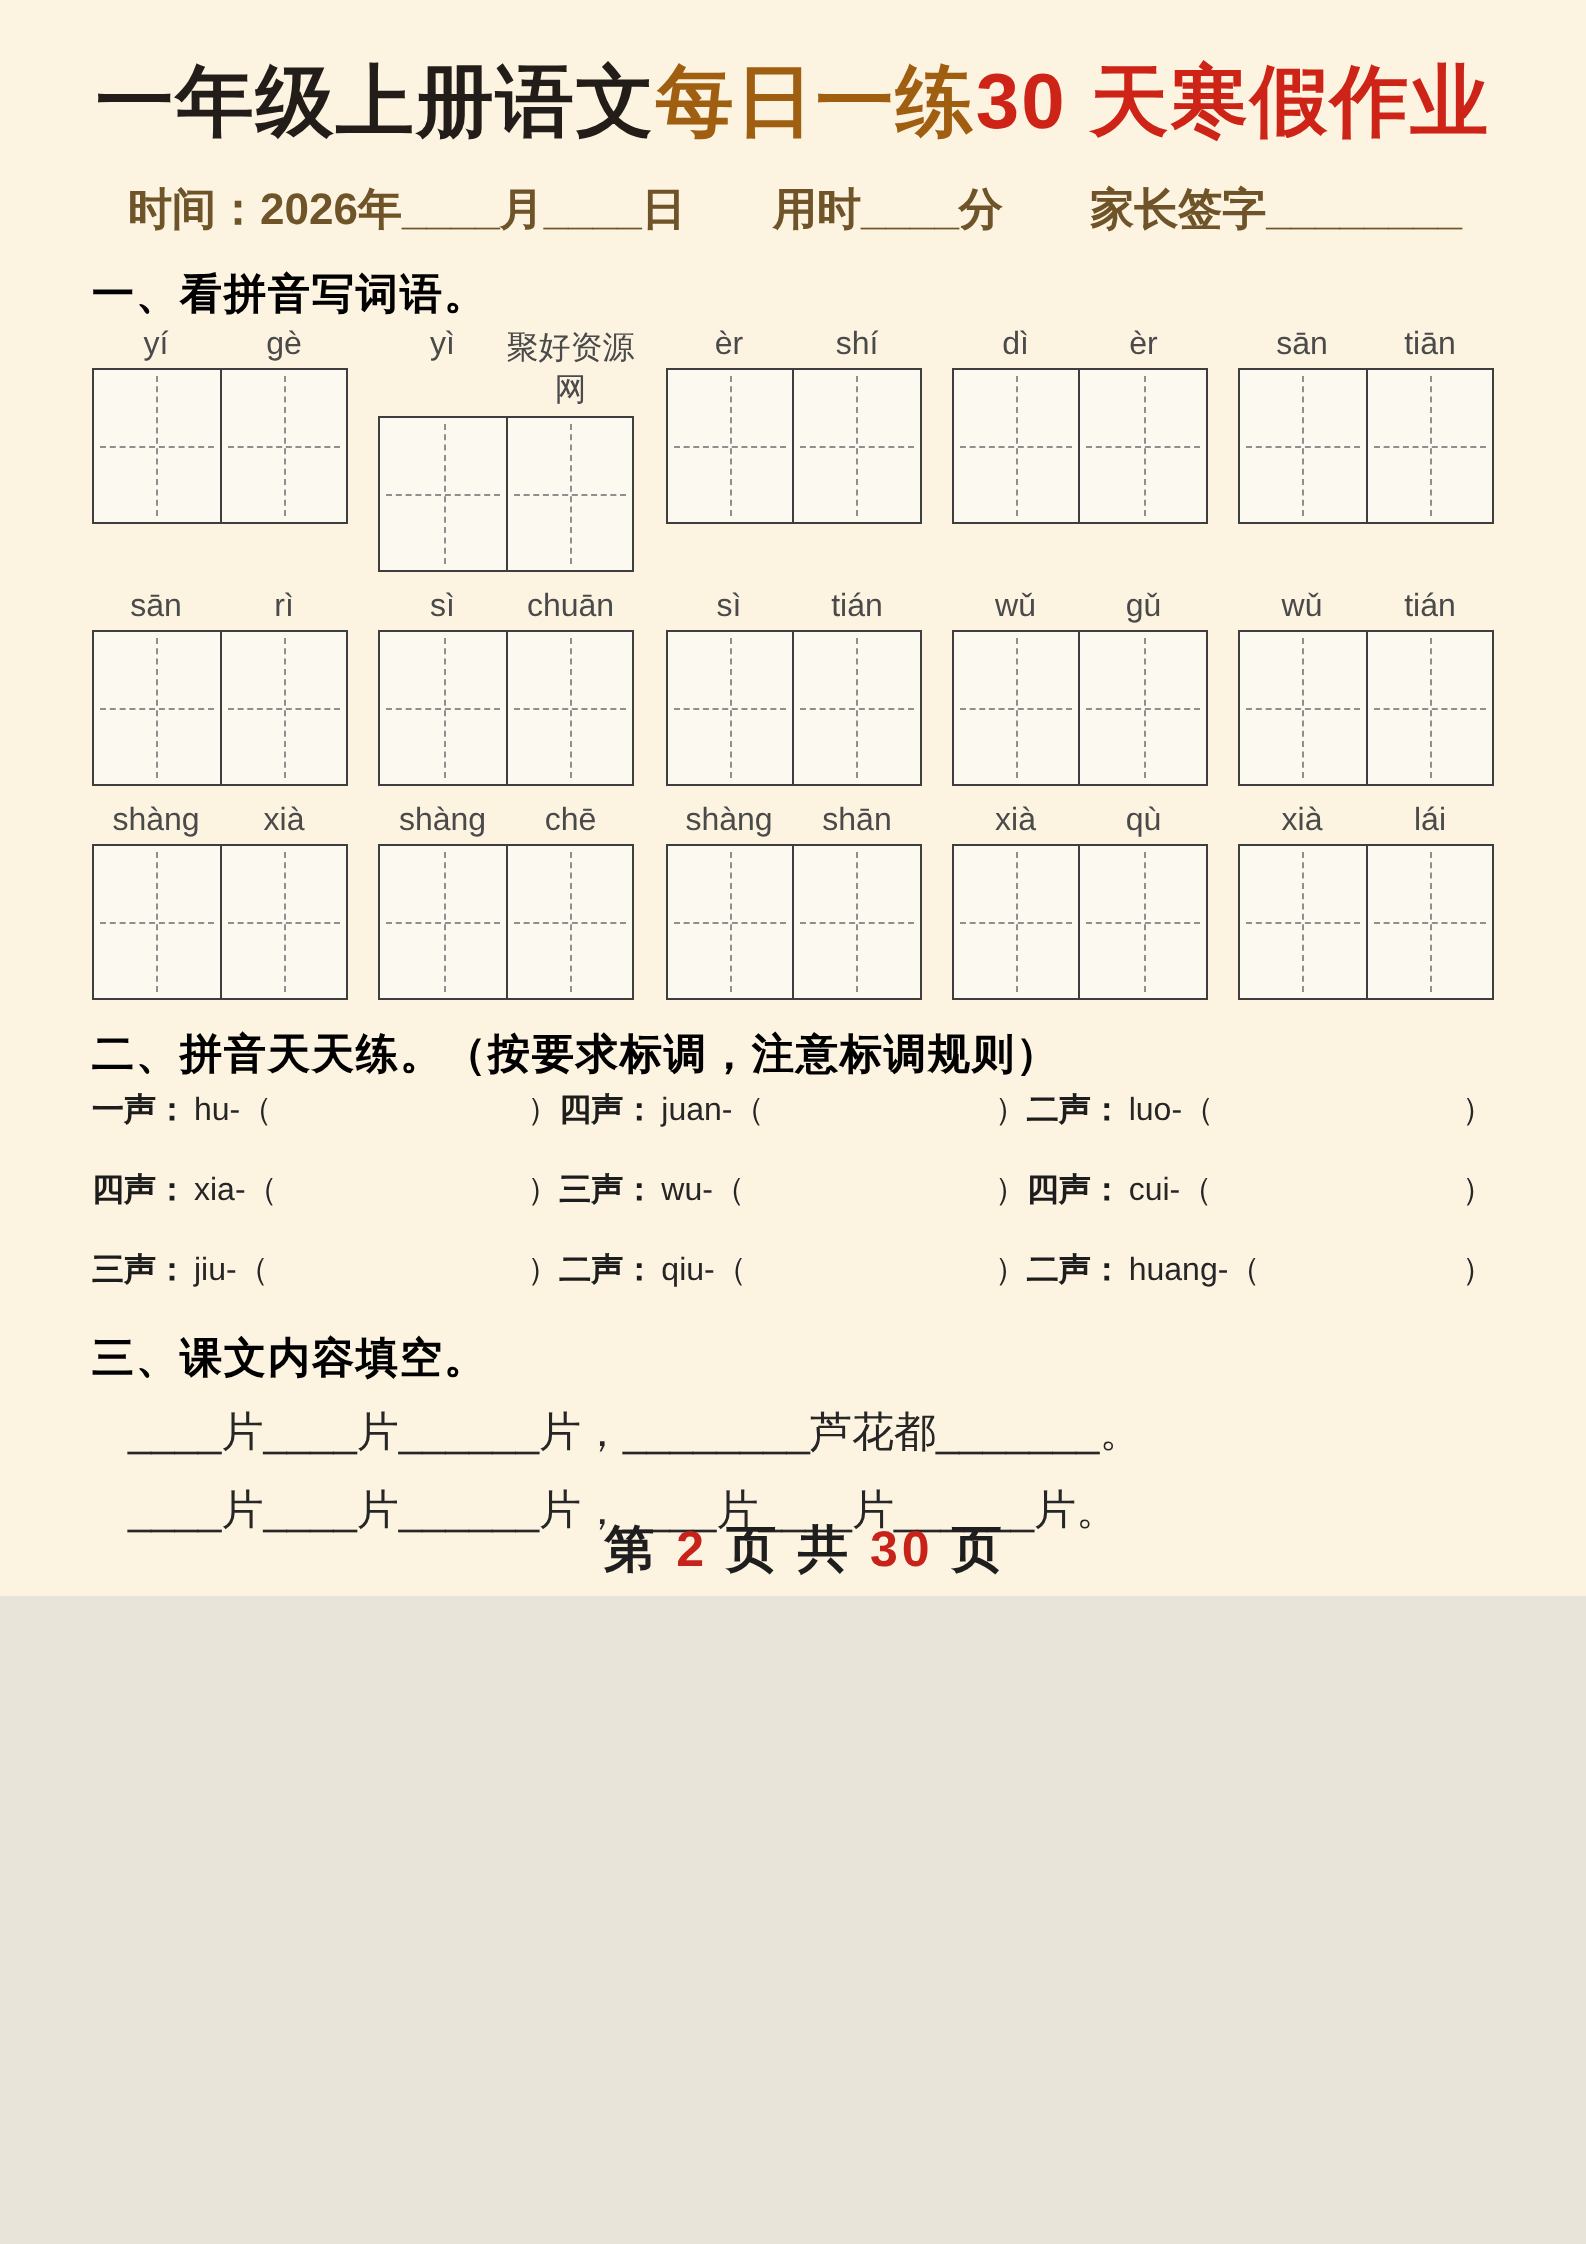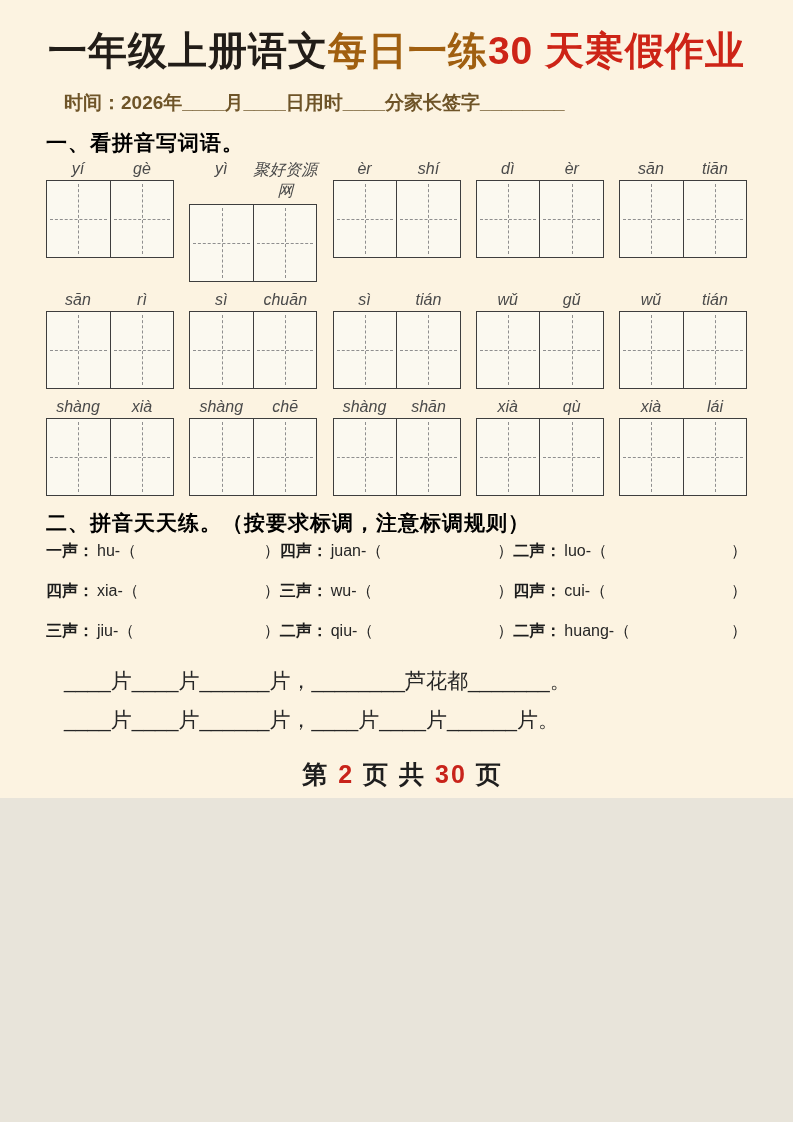--- a/index.html
+++ b/index.html
@@ -7,29 +7,29 @@
     position:relative; width:793px; height:798px; margin:0 auto;
     background:#fcf3e1; overflow:hidden;
     font-family:"Liberation Sans", sans-serif; color:#262626;
   }
   
   .title { text-align:center; padding-top:24px; font-size:39px; font-weight:bold; letter-spacing:1px; white-space:nowrap; }
   .t-black { color:#221d18; }
   .t-brown { color:#a05f10; }
   .t-red   { color:#cd2417; }
   
-  .meta { display:flex; margin:12px 62px 0 64px;
-          color:#6e5428; font-weight:bold; font-size:19px; }
+  .meta { display:flex; justify-content:space-between; margin:12px 62px 0 64px;
+          color:#6e5428; font-weight:bold; font-size:22px; }
   
   .heading { margin:13px 0 3px 46px; font-size:21px; font-weight:bold; color:#000000; letter-spacing:1px; }
   
   .word-rows { margin:2px 46px 0; }
   .word-row { display:flex; justify-content:space-between; margin-bottom:9px; }
   .word-group { width:128px; }
-  .pinyin-pair { display:flex; margin-bottom:2px;font-style:italic; }
+  .pinyin-pair { display:flex; margin-bottom:2px; }
   .syll { flex:1; text-align:center; font-size:16px; color:#4a4a4a; }
   .grid-pair { display:flex; height:78px; border:1.6px solid #3e3e3e; background:#fbf9f0; box-sizing:border-box; }
   .grid-cell { flex:1; position:relative; }
   .grid-cell + .grid-cell { border-left:1.6px solid #3e3e3e; }
   .grid-cell::before { content:""; position:absolute; left:50%; top:3px; bottom:3px; border-left:1.4px dashed #8f8f8f; }
   .grid-cell::after  { content:""; position:absolute; top:50%; left:3px; right:3px; border-top:1.4px dashed #8f8f8f; }
   
   .tone-rows { margin:4px 46px 0; }
   .tone-row { display:flex; margin-bottom:19px; font-size:16px; }
   .tone-item { width:237px; display:flex; align-items:center; }
@@ -280,20 +280,21 @@
         </div>
         <div class="tone-item">
           <span class="tone-label">二声：</span>
           <span class="tone-syllable">huang-（</span>
           <span class="paren-gap"></span>
           <span class="tone-close">）</span>
         </div>
       </div>
     </div>
 
+  <div class="heading" style="margin-top:0">三、课文内容填空。</div>
   <div class="fill-lines">
     <div>____片____片______片，________芦花都_______。</div>
     <div>____片____片______片，____片____片______片。</div>
   </div>
 
   <div class="stroke-lines">
     <div>耳：“耳”字共有（    ）笔，第 6 笔是：____。</div>
   </div>
 
   <div class="footer">

